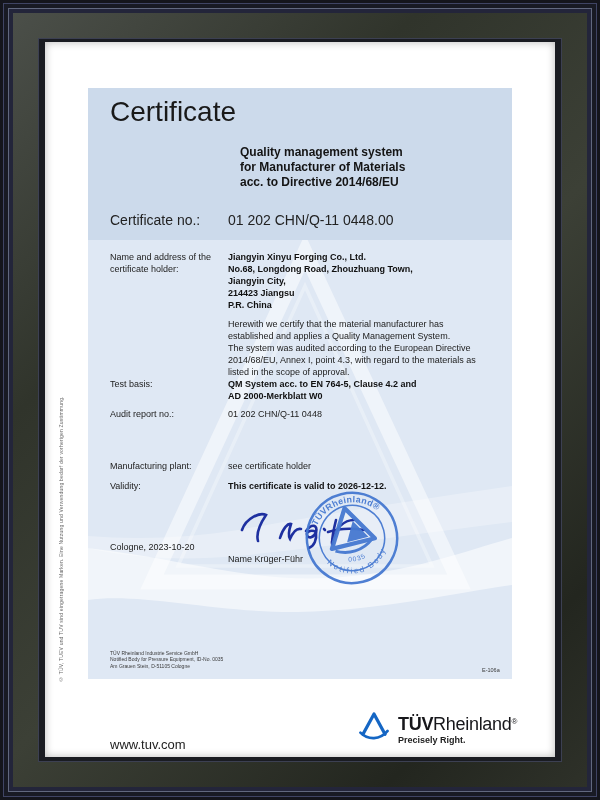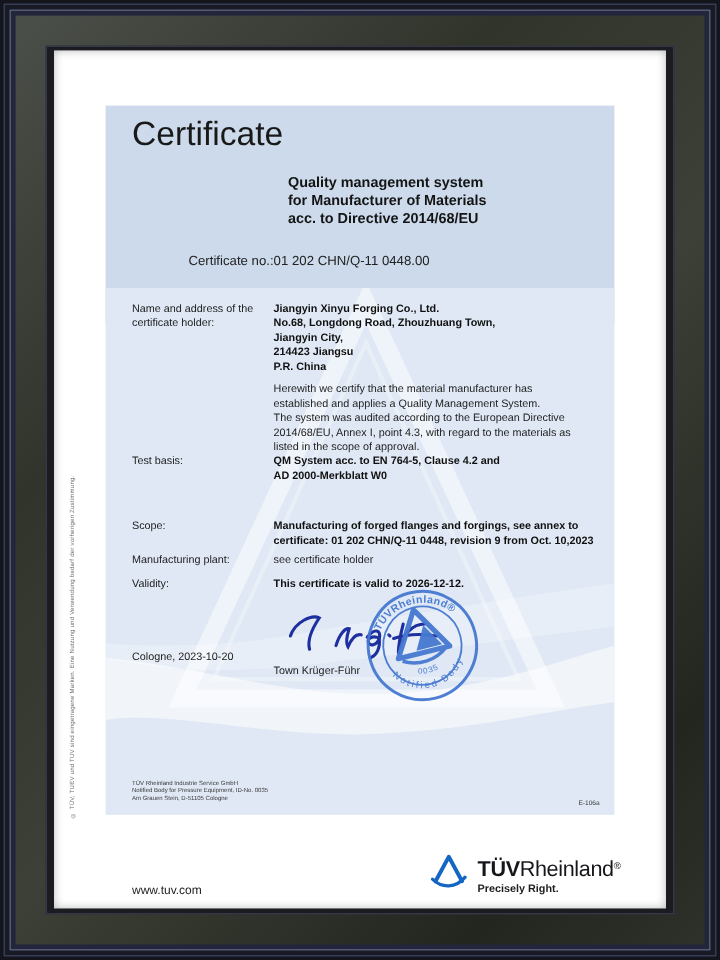--- a/index.html
+++ b/index.html
@@ -16,38 +16,38 @@
          box-shadow:inset 0 0 8px rgba(0,0,0,.28);}
   
   .side-note{position:absolute;left:13px;top:288px;height:352px;
              writing-mode:vertical-rl;transform:rotate(180deg);
              font-size:5px;letter-spacing:.2px;color:#6a6a6a;white-space:nowrap;}
   
   .block-header{position:absolute;left:43px;top:46px;width:424px;height:182px;background:#ccdaeb;}
   .block-body{position:absolute;left:43px;top:198px;width:424px;height:439px;background:#dfe8f4;overflow:hidden;color:#1e1e1e;}
   .title{position:absolute;left:22px;top:8px;font-size:28px;color:#191919;}
   .subtitle{position:absolute;left:152px;top:57px;font-size:12px;line-height:15px;font-weight:bold;white-space:pre-line;color:#141414;}
-  .certno-row{position:absolute;left:22px;top:124px;display:flex;font-size:11px;color:#222;text-align:right;}
+  .certno-row{position:absolute;left:22px;top:124px;display:flex;font-size:14px;color:#222;}
   .certno-row .lbl{width:118px;flex:none;}
   .row{position:absolute;left:22px;display:flex;font-size:9px;line-height:12px;color:#222;justify-content:flex-end;}
   .row .lbl{width:118px;flex:none;white-space:pre-line;}
   .row .val{white-space:pre;}
   .b{font-weight:bold;color:#101010;}
   .statement{position:absolute;left:140px;top:78px;font-size:9px;line-height:12px;white-space:pre;color:#222;}
   .place-date{position:absolute;left:22px;top:302px;font-size:9px;color:#222;}
   .signer{position:absolute;left:140px;top:314px;font-size:9px;color:#222;}
   .issuer{position:absolute;left:22px;top:410px;font-size:5px;line-height:6.4px;white-space:pre;color:#3a3a3a;}
   .form-code{position:absolute;left:394px;top:427px;font-size:5.5px;color:#3a3a3a;}
   
   .wm{position:absolute;inset:0;pointer-events:none;}
   .stamp{position:absolute;left:216px;top:250px;width:96px;height:96px;
          color:#4679d1;transform:rotate(-14deg);opacity:.95;}
   .sig{position:absolute;left:148px;top:258px;width:132px;height:56px;}
   
-  .website{position:absolute;left:65px;top:695px;font-size:10px;color:#222;}
+  .website{position:absolute;left:65px;top:695px;font-size:13px;color:#222;}
   .brand{position:absolute;left:312px;top:666px;display:flex;gap:7px;}
   .brand-icon{width:34px;height:34px;}
   .brand-text{padding-top:7px;line-height:1;}
   .wordmark{font-size:18px;color:#17171b;letter-spacing:-.3px;}
   .wordmark .bold{font-weight:bold;}
   .wordmark sup{font-size:8px;vertical-align:6px;}
   .tagline{font-size:9px;font-weight:bold;color:#1d1d1d;margin-top:3px;}
   svg text{font-family:"Liberation Sans",sans-serif;}
 </style>
 </head>
@@ -99,26 +99,25 @@
 The system was audited according to the European Directive
 2014/68/EU, Annex I, point 4.3, with regard to the materials as
 listed in the scope of approval.</div>
 
       <div class="row" style="top:138px">
         <span class="lbl">Test basis:</span>
         <span class="val b">QM System acc. to EN 764-5, Clause 4.2 and
 AD 2000-Merkblatt W0</span>
       </div>
 
+      <div class="row" style="top:168px">
+        <span class="lbl">Audit report no.:</span>
+        <span class="val">01 202 CHN/Q-11 0448</span>
+      </div>
 
-      <div class="row" style="top:192px">
-        <span class="lbl">Scope:</span>
-        <span class="val b">Manufacturing of forged flanges and forgings, see annex to
-certificate: 01 202 CHN/Q-11 0448, revision 9 from Oct. 10,2023</span>
-      </div>
 
       <div class="row" style="top:220px">
         <span class="lbl">Manufacturing plant:</span>
         <span class="val">see certificate holder</span>
       </div>
 
       <div class="row" style="top:240px">
         <span class="lbl">Validity:</span>
         <span class="val b">This certificate is valid to 2026-12-12.</span>
       </div>
@@ -154,21 +153,21 @@
         </text>
         <text fill="currentColor" font-size="7" letter-spacing="1">
           <textPath href="#arcNum" startOffset="50%" text-anchor="middle">0035</textPath>
         </text>
         <text fill="currentColor" font-size="8.4" letter-spacing="2">
           <textPath href="#arcBottom" startOffset="50%" text-anchor="middle">Notified Body</textPath>
         </text>
       </svg>
 
       <div class="place-date">Cologne, 2023-10-20</div>
-      <div class="signer">Town Krüger-Führ</div>
+      <div class="signer">Name Krüger-Führ</div>
 
       <div class="issuer">TÜV Rheinland Industrie Service GmbH
 Notified Body for Pressure Equipment, ID-No. 0035
 Am Grauen Stein, D-51105 Cologne</div>
       <div class="form-code">E-106a</div>
     </div>
 
     <div class="website">www.tuv.com</div>
 
     <div class="brand">

